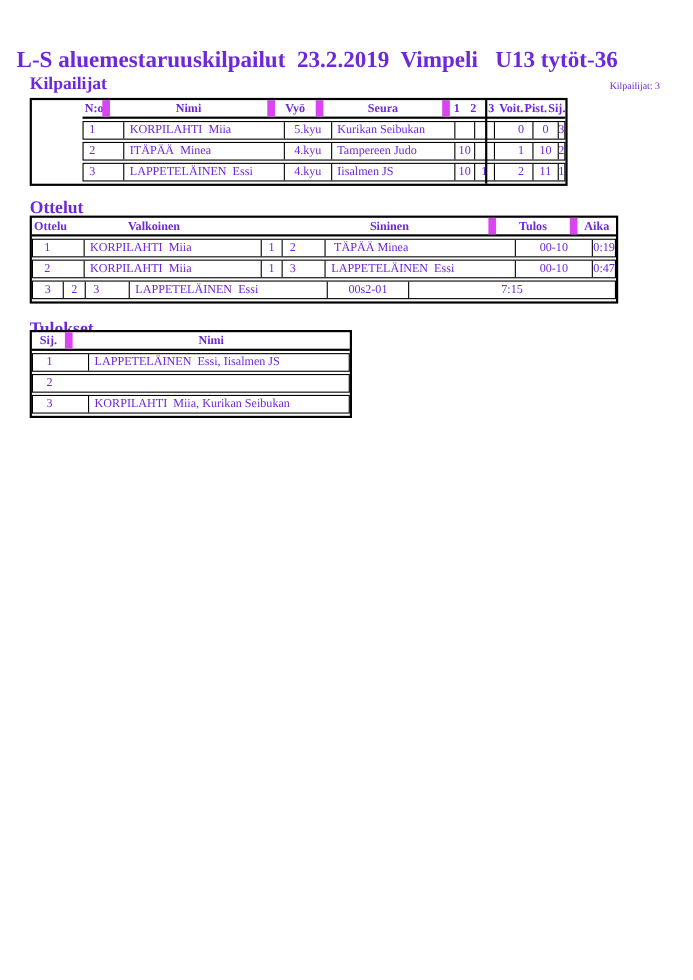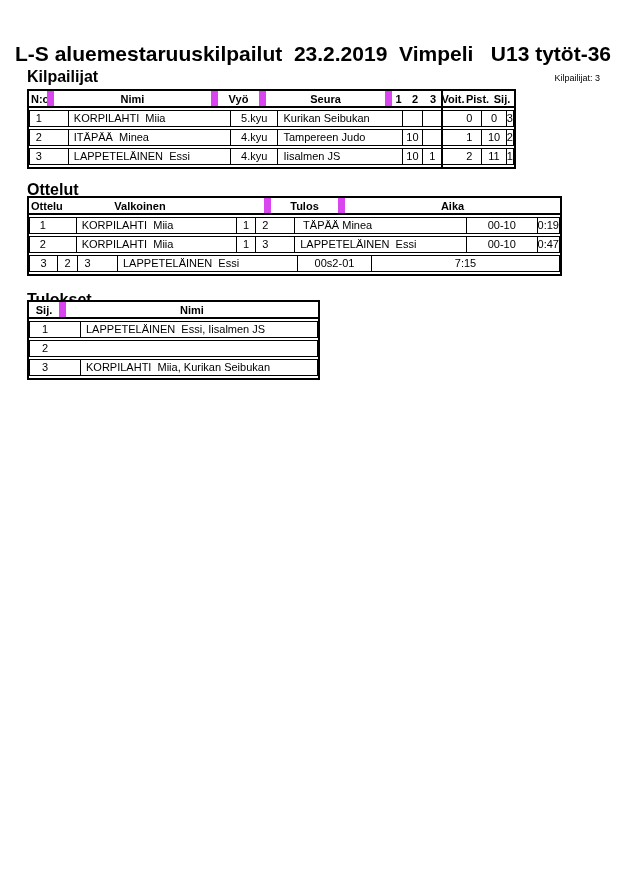--- a/index.html
+++ b/index.html
@@ -1,33 +1,33 @@
 <!DOCTYPE html>
 <html><head>
 <meta charset="utf-8">
 <style>
   * { margin:0; padding:0; box-sizing:border-box; }
   html,body { background:#fff; }
   #page {
     position:relative; width:630px; height:891px; background:#ffffff;
-    font-family:Liberation Sans, sans-serif; color:#000000;
+    font-family:Liberation Serif, serif; color:#6d28d9;
     overflow:hidden;
   }
   .doc-title {
     position:absolute; left:15px; top:42px;
     font-size:21px; font-weight:bold; white-space:pre; letter-spacing:0px;
   }
   .section-title { position:absolute; font-size:16px; font-weight:bold; text-align:left; }
   #kilpailijat-title { top:68px; left:27px; width:360px; }
   #ottelut-title     { top:181px; left:27px; width:535px; }
   #tulokset-title    { top:280px; left:27px; width:293px;margin-top:11px; }
   .participants-count { position:absolute; top:73px; right:30px; font-size:9px; }
 
   .tbl { position:absolute; border:2px solid #000; background:#fff; padding-bottom:2px; }
-  #tbl-competitors { left:27px; top:89px;  width:489px; }
+  #tbl-competitors { left:27px; top:89px;  width:489px;padding-left:46px; }
   #tbl-matches     { left:27px; top:196px; width:535px; }
   #tbl-results     { left:27px; top:300px; width:293px; }
 
   .thead { display:flex; height:17px; line-height:16px; border-bottom:2px solid #000;
            font-weight:bold; font-size:11px; }
   .trow  { display:flex; height:17px; line-height:14px; margin-top:2px;
            border:1px solid #000; font-size:11px; }
   .c { overflow:visible; white-space:nowrap; text-align:center; }
   .thead .c + .c { border-left:7px solid #d946ef; }
   .trow  .c + .c { border-left:1px solid #000; }
@@ -113,20 +113,21 @@
     </div>
   </div>
 
   <div class="section-title" id="ottelut-title">Ottelut</div>
 
   <div class="tbl" id="tbl-matches">
     <div class="thead">
       <div class="c t2-no flushleft">Ottelu</div>
       <div class="c t2-white nd">Valkoinen</div>
       <div class="c t2-nn nd"></div>
+      <div class="c t2-blue nd">Sininen</div>
       <div class="c t2-res">Tulos</div>
       <div class="c t2-time">Aika</div>
     </div>
 
     <div class="trow">
       <div class="c t2-no">1</div>
       <div class="c t2-white left pre">KORPILAHTI  Miia</div>
       <div class="c t2-n">1</div>
       <div class="c t2-n">2</div>
       <div class="c t2-blue left pre"> TÄPÄÄ Minea</div>

